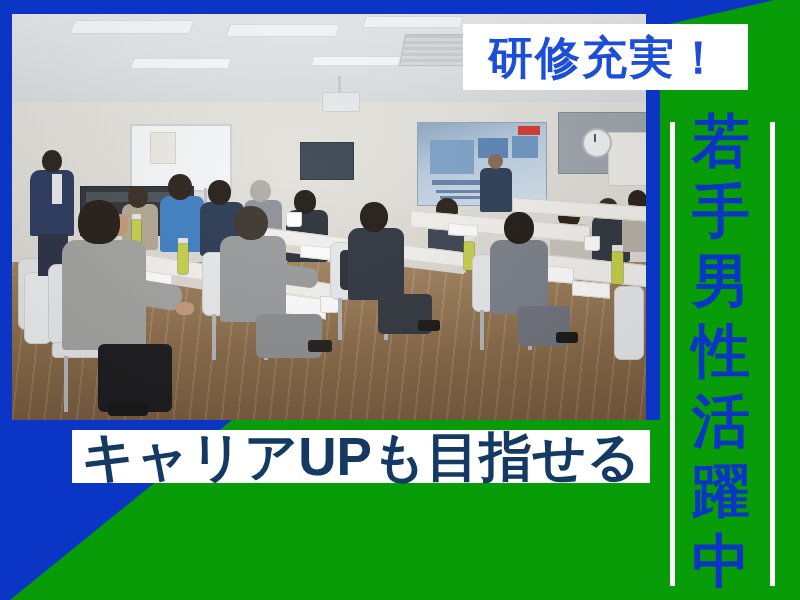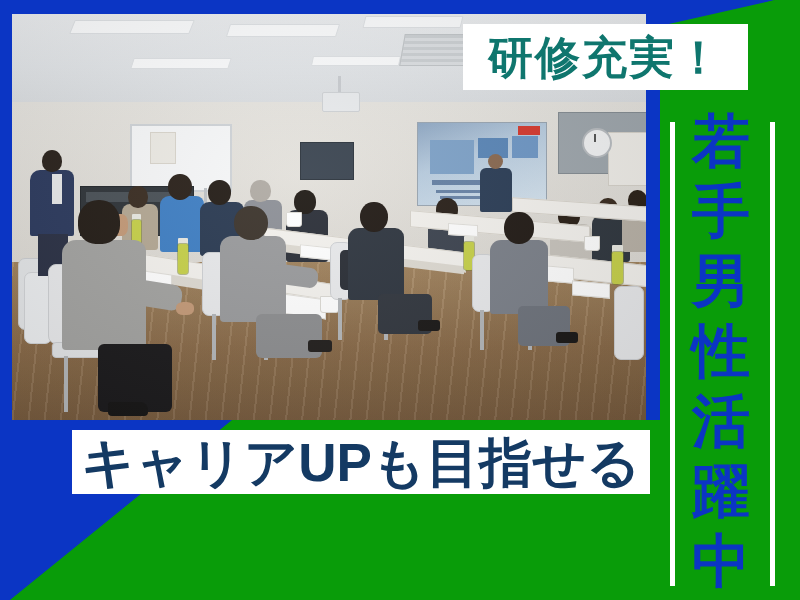--- a/index.html
+++ b/index.html
@@ -220,29 +220,29 @@
   .vl2{left:770px;top:122px;height:464px;}
 
   
   .banner-box{position:absolute;background:#ffffff;display:flex;align-items:center;}
 
   .hdr{
     left:463px;top:24px;width:285px;height:66px;
     justify-content:center;
   }
   .hdr span{
-    color:#0f766e;
+    color:#1d4ed8;
     font-size:45px;font-weight:700;
     letter-spacing:2px;
     line-height:1;
     white-space:nowrap;
   }
 
   .line1{
-    left:72px;top:430px;width:578px;height:64px;
+    left:72px;top:430px;width:578px;height:53px;
     justify-content:center;
   }
   .line1 span{
     color:#143a63;
     font-size:53px;font-weight:700;
     letter-spacing:0px;
     line-height:1;
     white-space:nowrap;
   }
 

